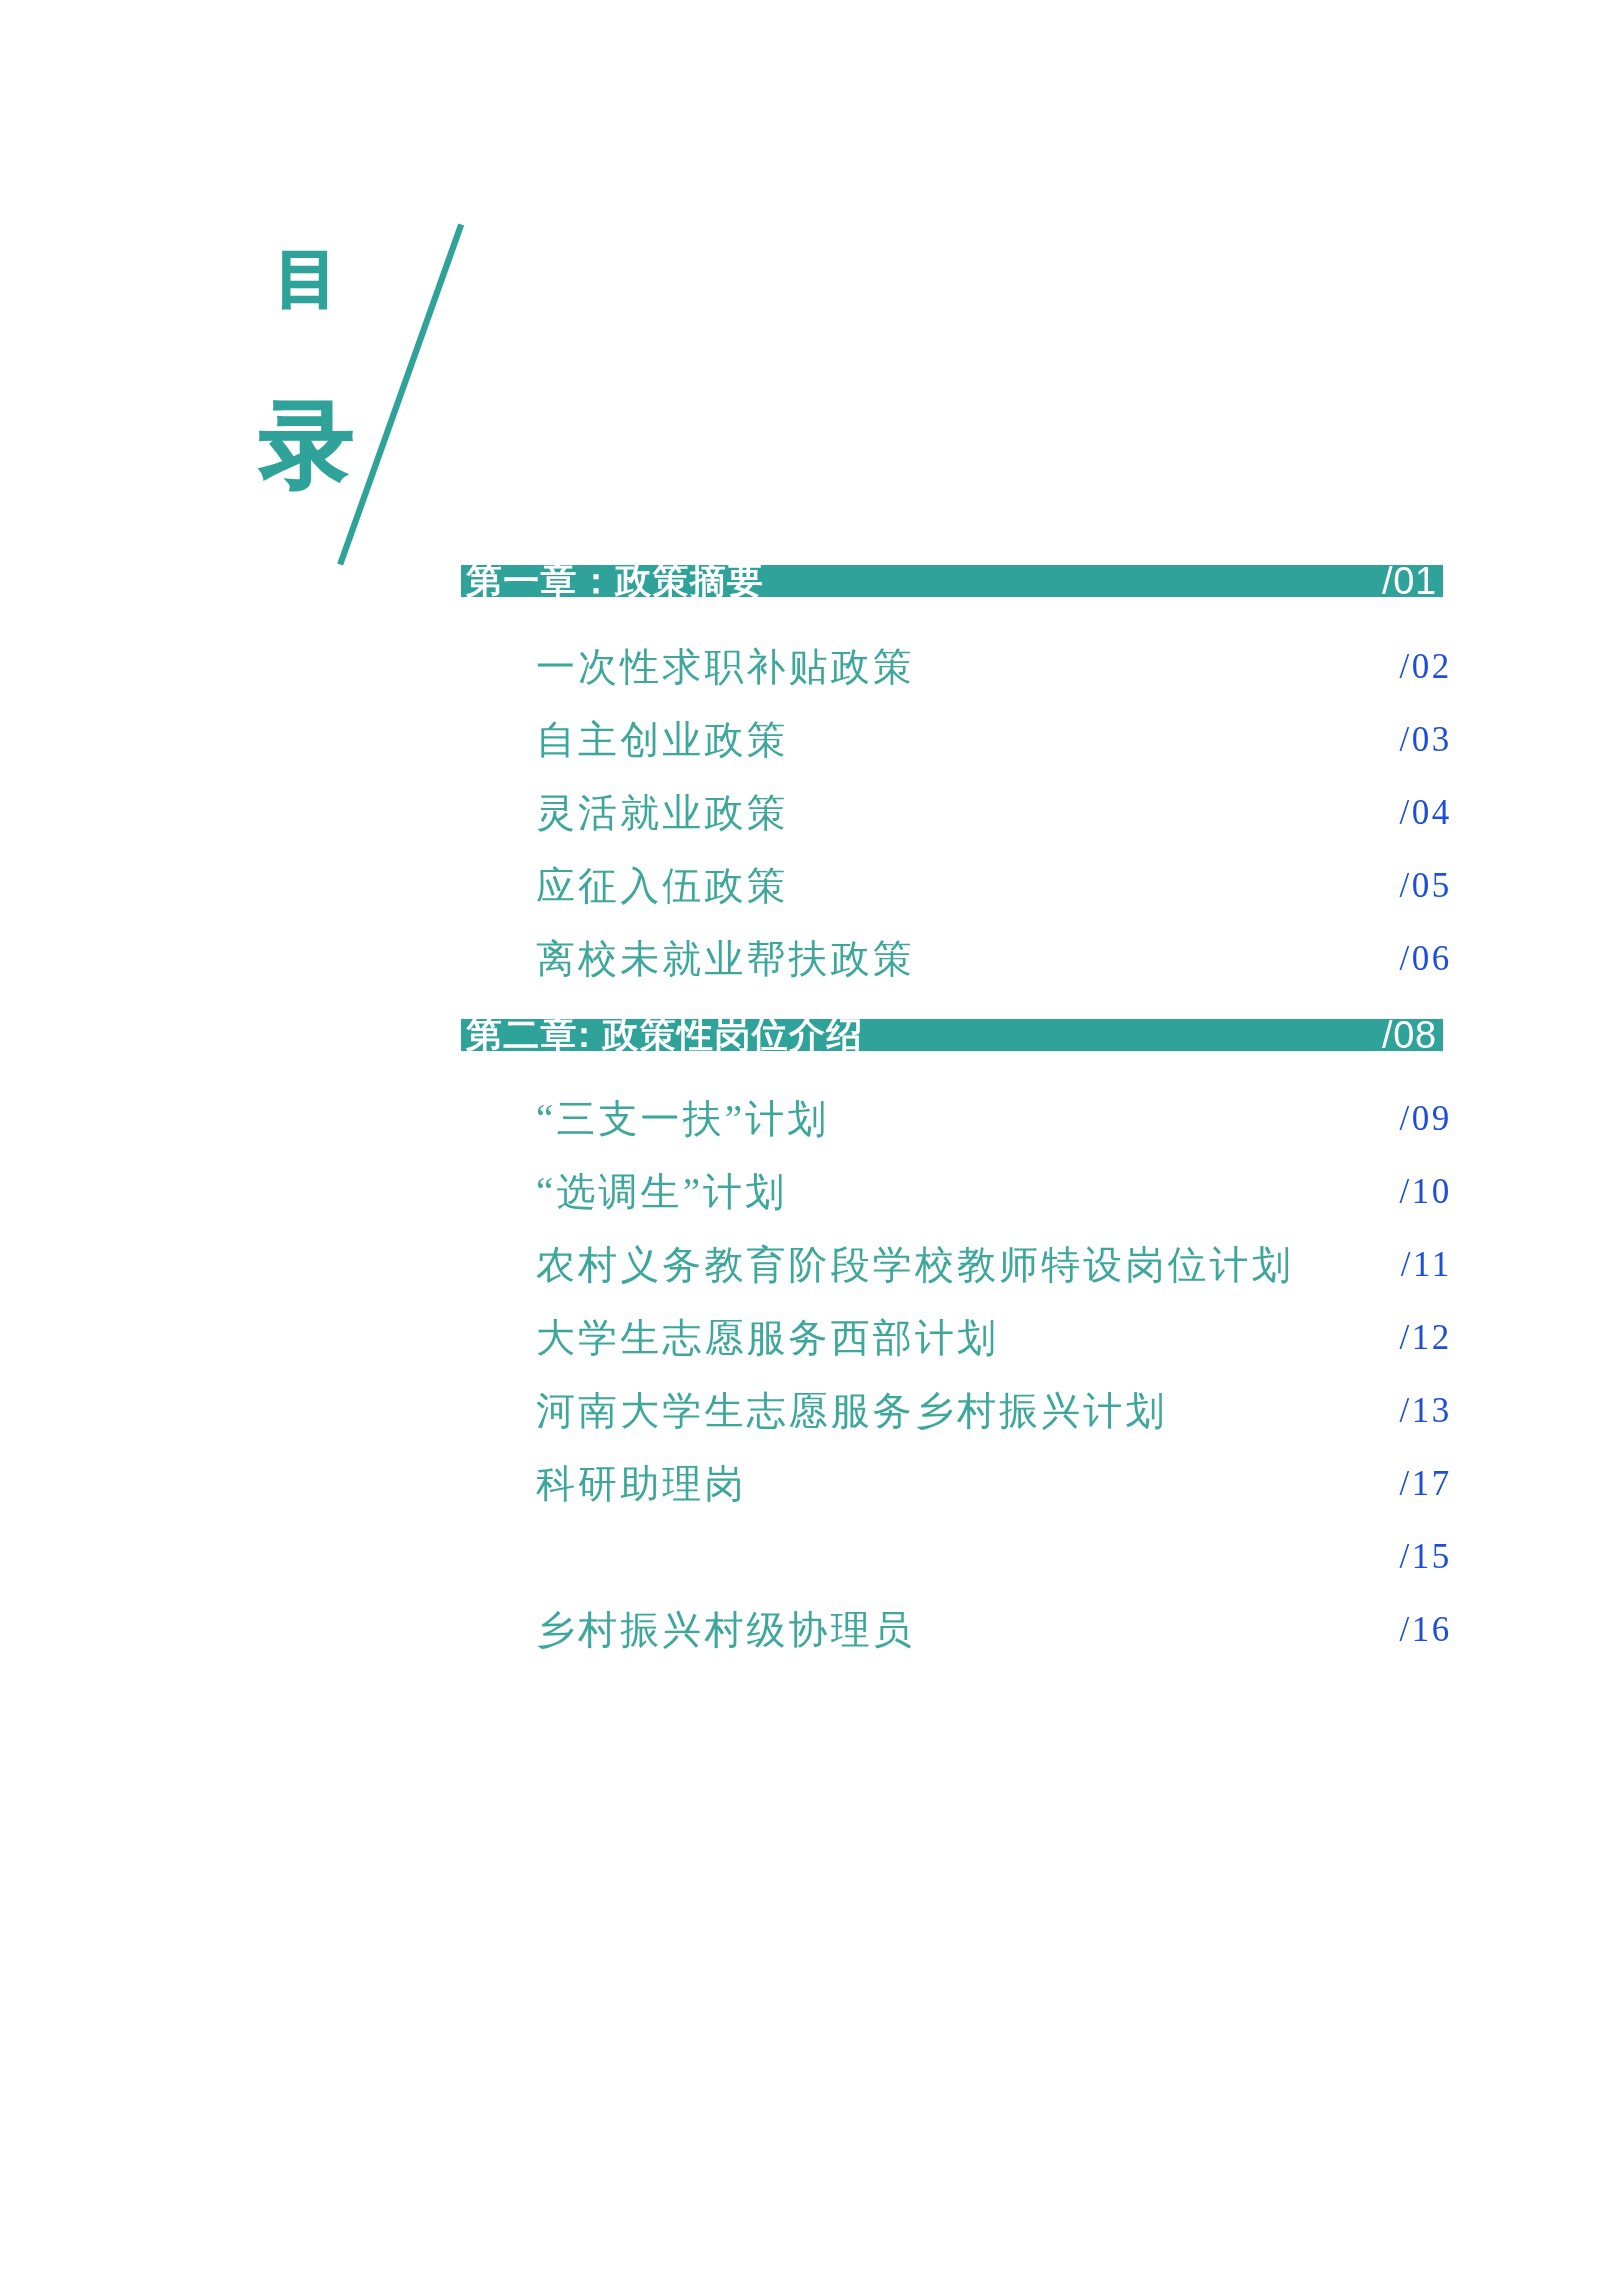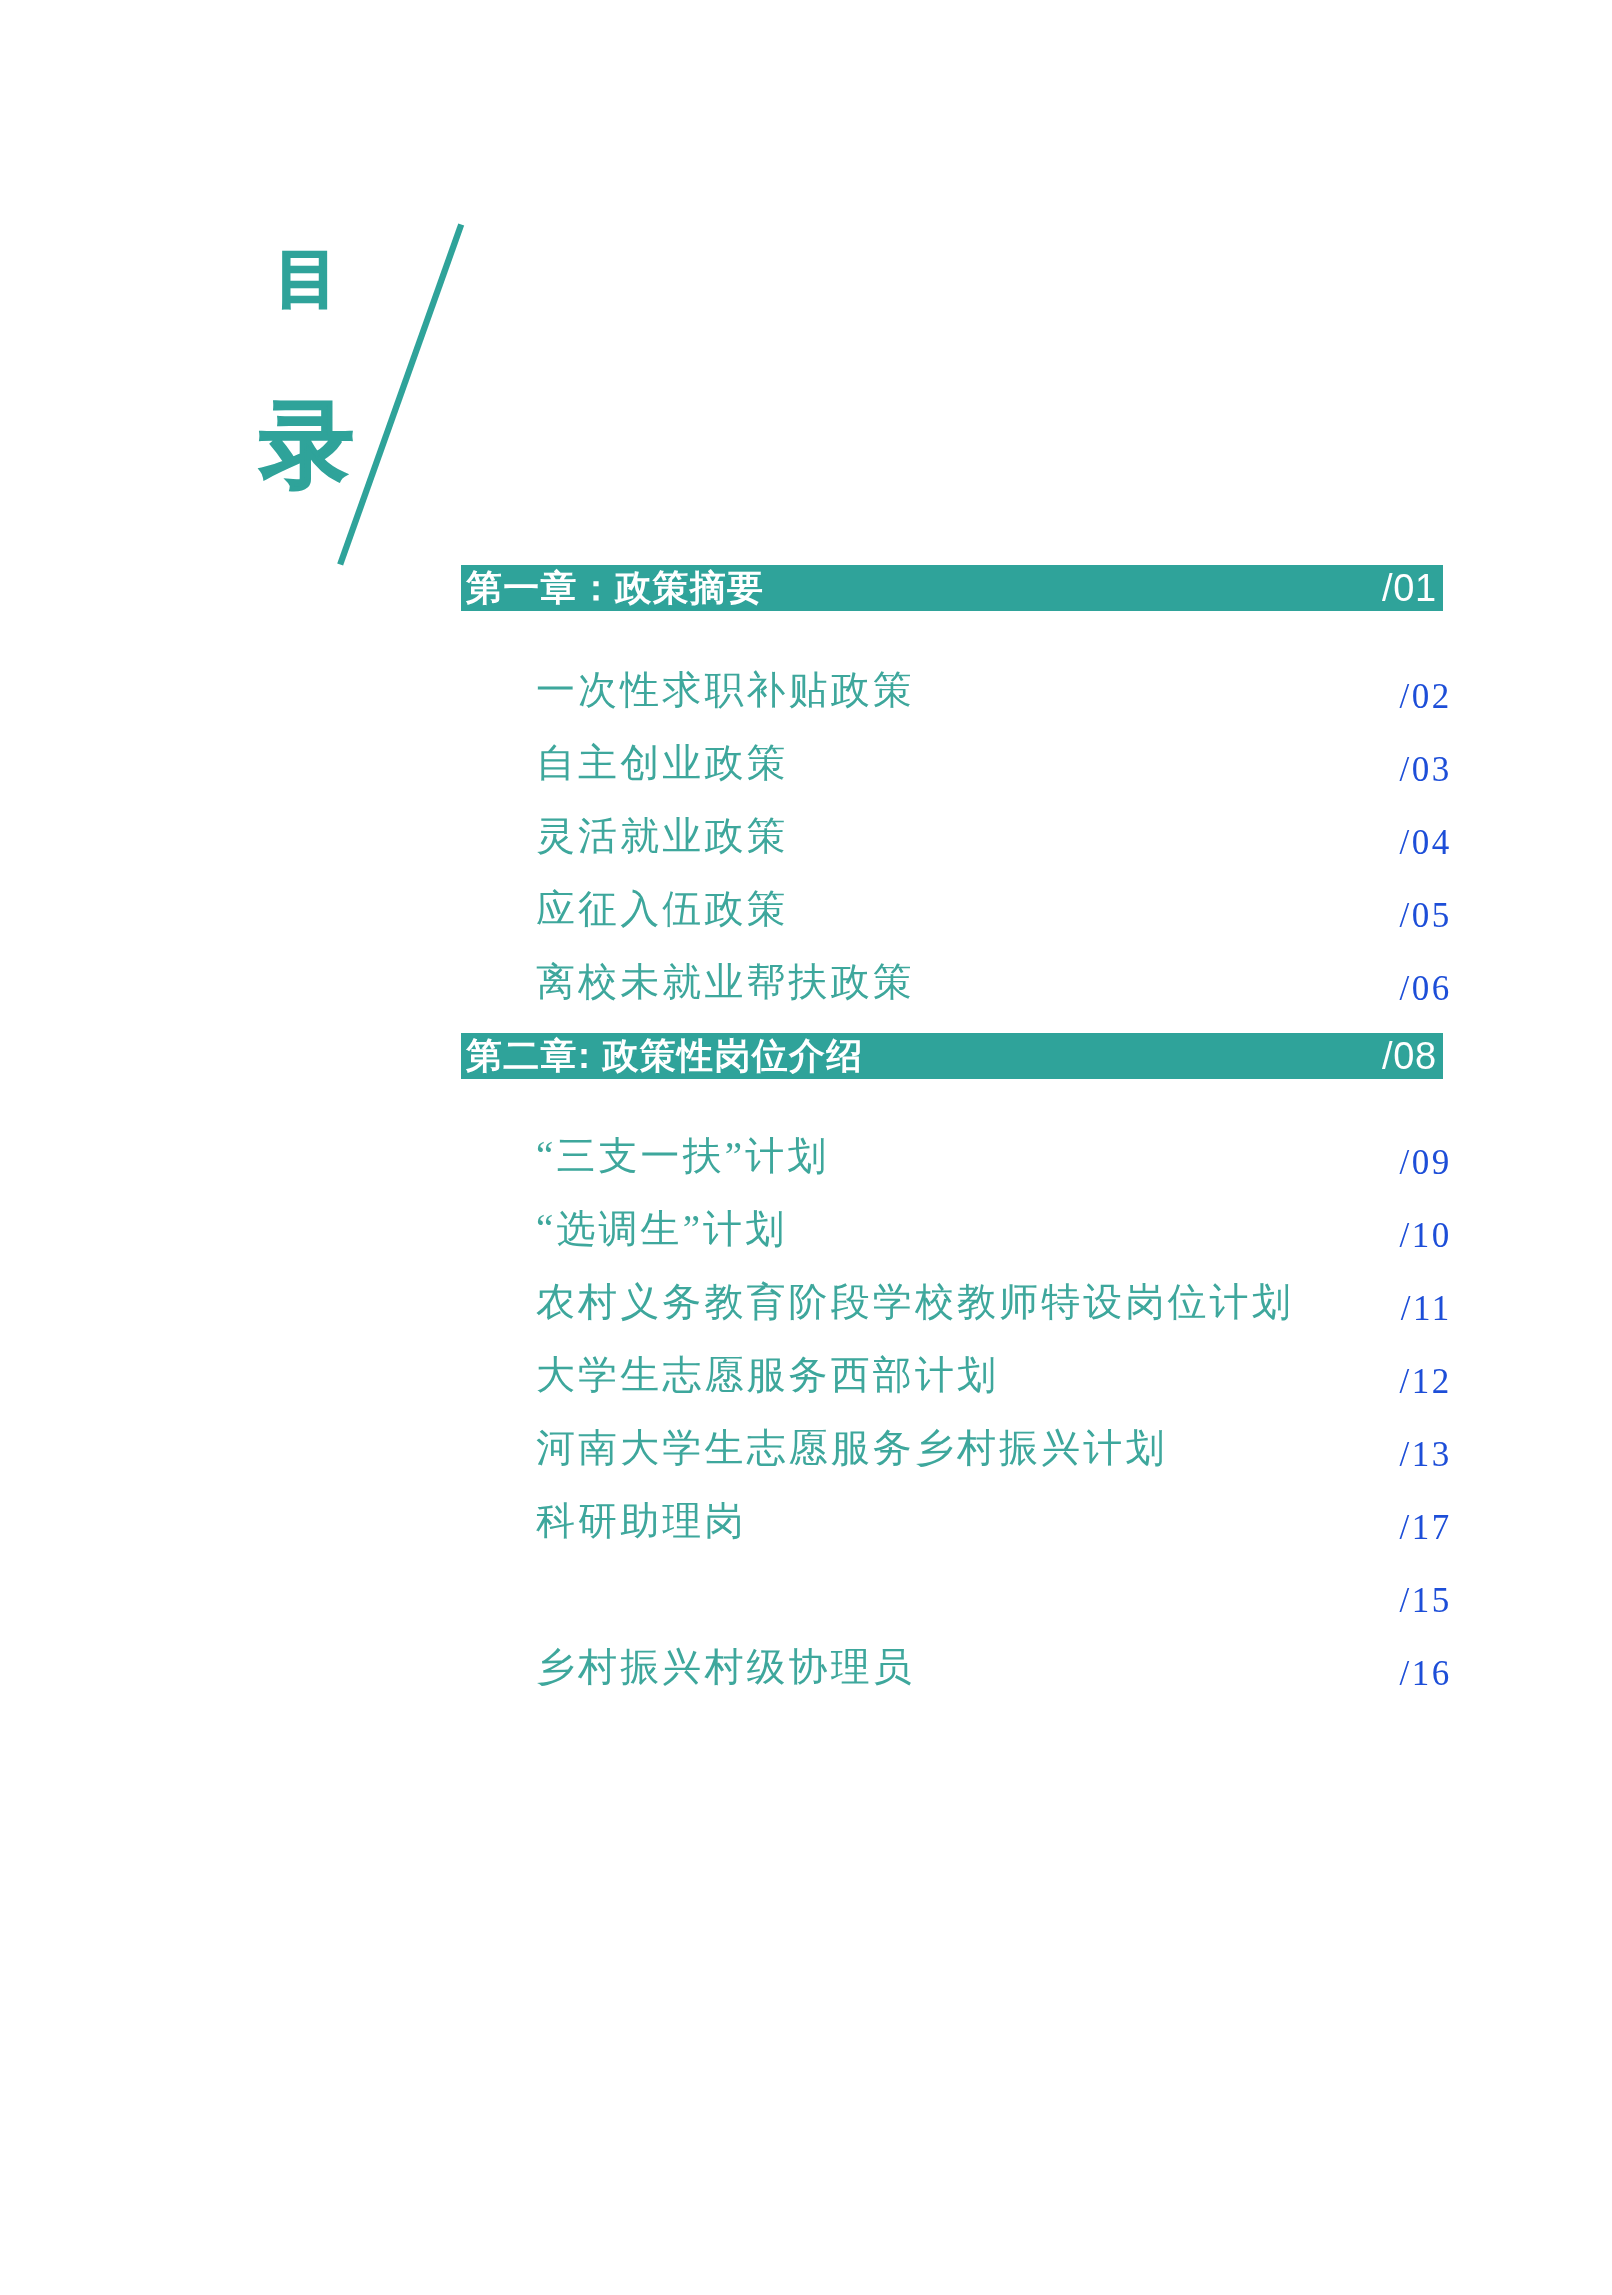--- a/index.html
+++ b/index.html
@@ -44,21 +44,21 @@
   }
 
   
   .toc {
     position: absolute;
     left: 461px;
     top: 565px;
     width: 982px;
   }
   .chapter-bar {
-    height: 46px;
+    height: 32px;
     background: #2FA39A;
     color: #ffffff;
     display: flex;
     align-items: center;
     padding: 0 6.3px 0 5px;
     box-sizing: border-box;
   }
   .chapter-bar .chapter-label {
     font-size: 36px;
     font-weight: bold;
@@ -75,21 +75,21 @@
     margin-top: 24px;
   }
   .items {
     width: 100%;
   }
   .items.sec1 { margin-top: 33px; }
   .items.sec2 { margin-top: 31px; }
   .toc-row {
     height: 73px;
     display: flex;
-    align-items: flex-end;
+    align-items: center;
     padding-left: 75px;
     box-sizing: border-box;
     cursor: pointer;
     gap: 24px;
   }
   .toc-row .item-label {
     font-family: "Liberation Serif", serif;
     font-size: 39px;
     color: #3EA79C;
     letter-spacing: 3.1px;

